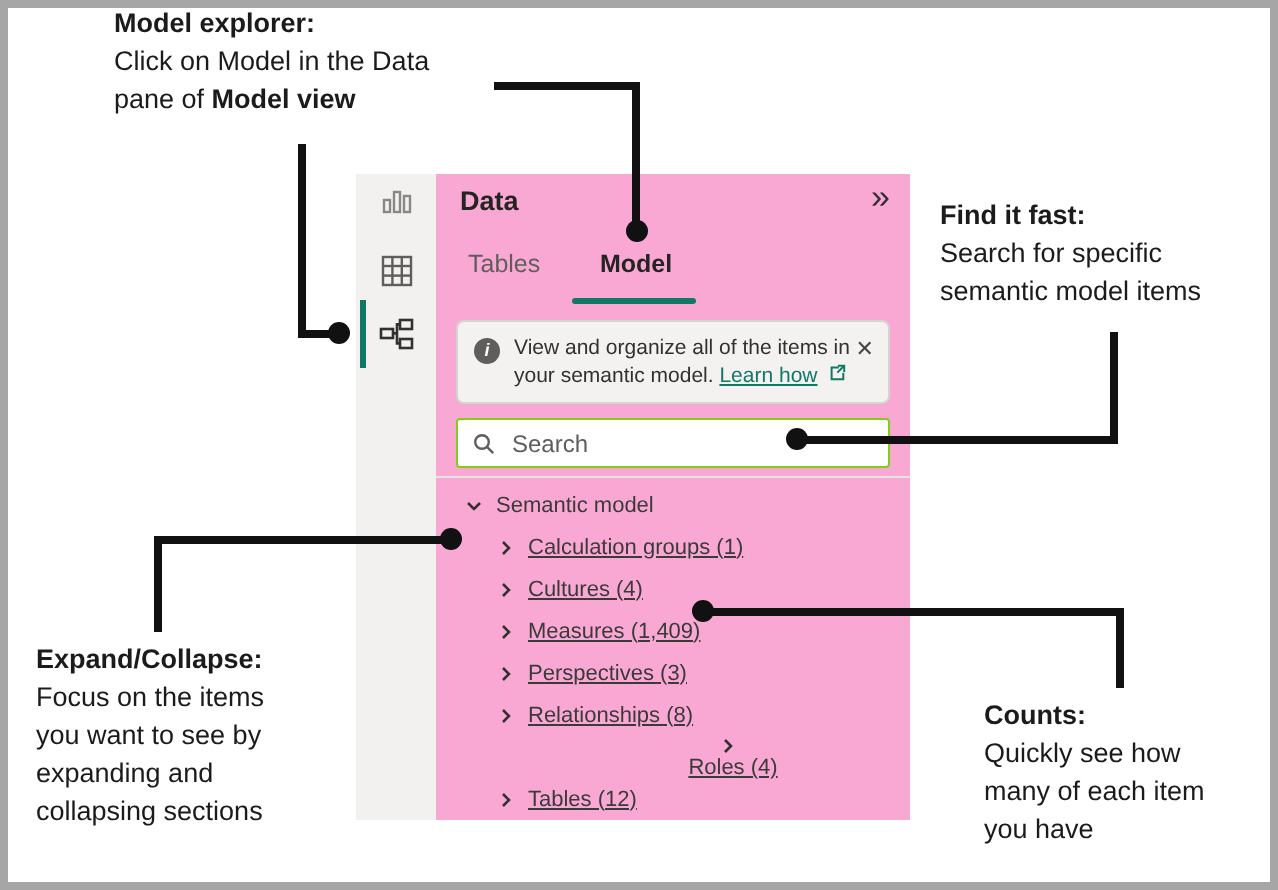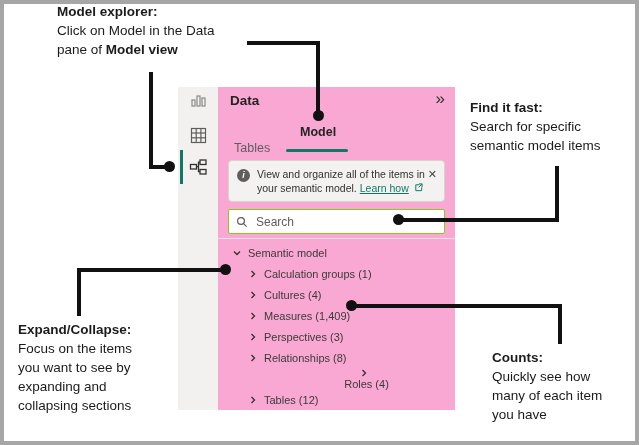--- a/index.html
+++ b/index.html
@@ -41,21 +41,21 @@
   .searchbox input{border:none;outline:none;background:transparent;font-family:"Liberation Sans",sans-serif;
                    font-size:12px;color:#323130;width:150px;}
   .searchbox input::placeholder{color:#605e5c;}
   .search-glyph{margin:0 6px 0 7px;display:flex;}
 
   .tree-divider{position:absolute;left:0;top:151px;width:237px;height:1px;background:#e6e4e2;}
   .tree-row{position:absolute;left:0;width:237px;height:21px;display:flex;align-items:center;
             font-size:11px;color:#3b3a39;cursor:pointer;}
   .tree-row .chev{display:flex;width:10px;margin-right:6px;}
   .ind-root{padding-left:14px;}
-  .ind-child{padding-left:30px;}
+  .ind-child{padding-left:30px;text-decoration:underline;}
 </style>
 </head>
 <body>
 
 <div id="screen">
 
   <div class="ann" style="left:57px;top:2px;">
     <div><b>Model explorer:</b></div>
     <div>Click on Model in the Data</div>
     <div><span>pane of </span><b>Model view</b></div>
@@ -124,21 +124,21 @@
         <rect x="11" y="11.5" width="6" height="4.5" fill="none" stroke="#323130" stroke-width="1.3"></rect>
         <path d="M7.5 8.7 H9.5 V4.2 H11 M9.5 8.7 V13.7 H11" fill="none" stroke="#323130" stroke-width="1.3"></path>
       </svg>
     </div>
   </div>
 
   <div class="pane">
     <div class="pane-title">Data</div>
     <div class="pane-collapse">»</div>
 
-    <div class="tab" style="left:16px;margin-top:16px;">Tables</div>
+    <div class="tab" style="left:16px;">Tables</div>
     <div class="tab active" style="left:82px;">Model</div>
     <div class="tab-underline"></div>
 
     <div class="banner">
       <div class="banner-info">i</div>
       <div class="banner-text">
         <span>View and organize all of the items in</span><br>
         <span>your semantic model.</span>
         <span class="banner-link">Learn how</span>
         <svg width="9" height="9" viewBox="0 0 10 10" style="margin-left:2px">

